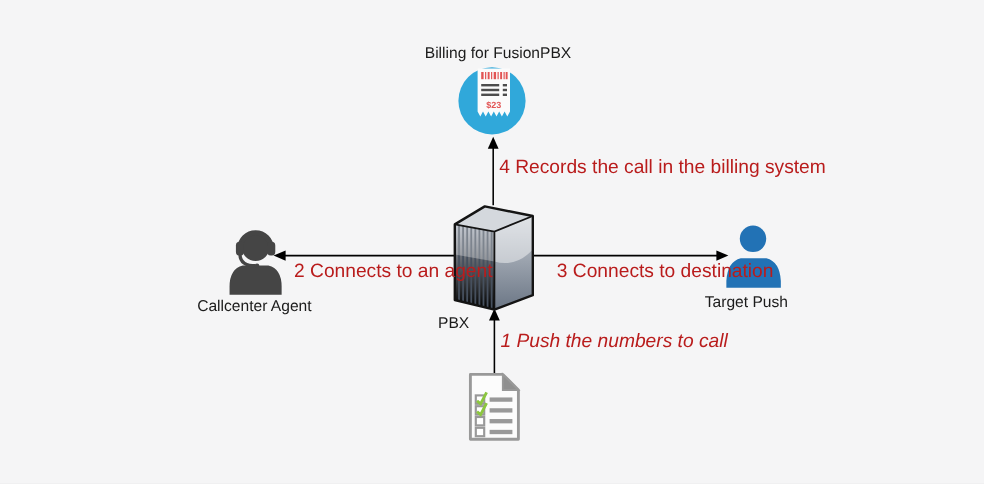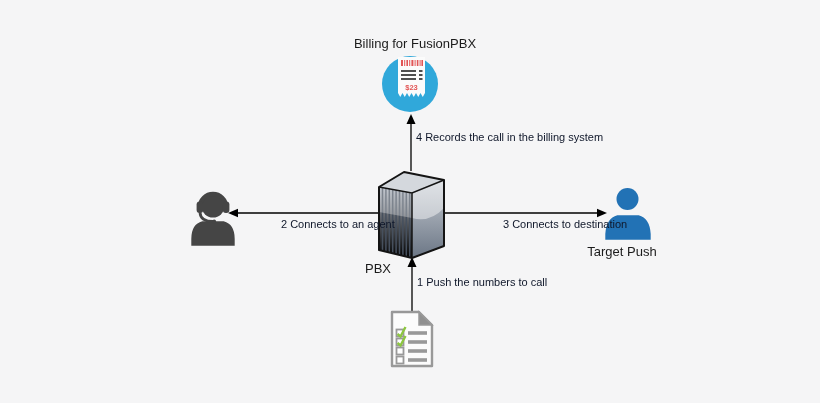--- a/index.html
+++ b/index.html
@@ -17,22 +17,22 @@
   .abs{position:absolute;}
   .node-label{
     position:absolute;
     font-size:13px;
     color:#1b1b1b;
     white-space:nowrap;
     transform:translateX(-50%);
   }
   .edge-label{
     position:absolute;
-    font-size:11px;
-    color:#0f172a;
+    font-size:16px;
+    color:#b91c1c;
     white-space:nowrap;
   }
   svg{display:block;}
 </style>
 </head>
 <body>
 
 <div class="canvas">
 
   <svg class="abs" style="left:0;top:0;" width="820" height="403">
@@ -123,20 +123,21 @@
   <svg class="abs" style="left:188px;top:185px;" width="50" height="63" viewBox="0 0 50 63">
     <circle cx="25" cy="21" r="11.5" fill="#454545"></circle>
     <path d="M2,62 L2,54 Q2,38 14,35 L36,35 Q48,38 48,54 L48,62 Z" fill="#454545" stroke="#f5f5f6" stroke-width="2.6"></path>
     <path d="M12,22 A13,13 0 0 1 38,22" fill="none" stroke="#454545" stroke-width="4.4"></path>
     <rect x="8.6" y="16.5" width="6.6" height="11.5" rx="3" fill="#454545"></rect>
     <rect x="34.8" y="16.5" width="6.6" height="11.5" rx="3" fill="#454545"></rect>
     <path d="M12,27.5 Q12.5,36.5 25,36.5" fill="none" stroke="#454545" stroke-width="2.8"></path>
     <circle cx="26.2" cy="36.5" r="1.9" fill="#454545"></circle>
   </svg>
 
+  <div class="node-label" style="left:212px;top:247px;">Callcenter Agent</div>
 
   <svg class="abs" style="left:602px;top:186px;" width="52" height="56" viewBox="0 0 52 56">
     <circle cx="25.5" cy="13" r="11" fill="#2272b5"></circle>
     <path d="M2,55 L2,48 Q3,31 15,28 L37,28 Q49,31 50,48 L50,55 Z" fill="#2272b5" stroke="#f5f5f6" stroke-width="2.6"></path>
   </svg>
 
   <div class="node-label" style="left:622px;top:244px;">Target Push</div>
 
   <svg class="abs" style="left:389px;top:310px;" width="46" height="58" viewBox="0 0 46 58">
     <path d="M3,2 L30,2 L43,15 L43,56 L3,56 Z" fill="#fcfcfc" stroke="#999999" stroke-width="2.4" stroke-linejoin="round"></path>
@@ -151,17 +152,17 @@
       <rect x="7.5" y="46.5" width="7" height="7" fill="#ffffff" stroke="#999999" stroke-width="1.8"></rect>
       <rect x="19" y="48.2" width="19" height="3.6" fill="#999999"></rect>
     </g>
     <g fill="none" stroke="#8cc63f" stroke-width="2.4">
       <path d="M8.5,24 L11.5,26.5 L16.5,17"></path>
       <path d="M8.5,33 L11.5,35.5 L16.5,26"></path>
     </g>
   </svg>
 
   <div class="edge-label" style="left:416px;top:131px;">4 Records the call in the billing system</div>
-  <div class="edge-label" style="left:245px;top:218px;margin-left:36px;">2 Connects to an agent</div>
-  <div class="edge-label" style="left:464px;top:218px;margin-left:39px;">3 Connects to destination</div>
-  <div class="edge-label" style="left:417px;top:276px;">1 Push the numbers to call</div>
+  <div class="edge-label" style="left:245px;top:218px;">2 Connects to an agent</div>
+  <div class="edge-label" style="left:464px;top:218px;">3 Connects to destination</div>
+  <div class="edge-label" style="left:417px;top:276px;font-style:italic;">1 Push the numbers to call</div>
 
 </div>
 
 </body></html>

